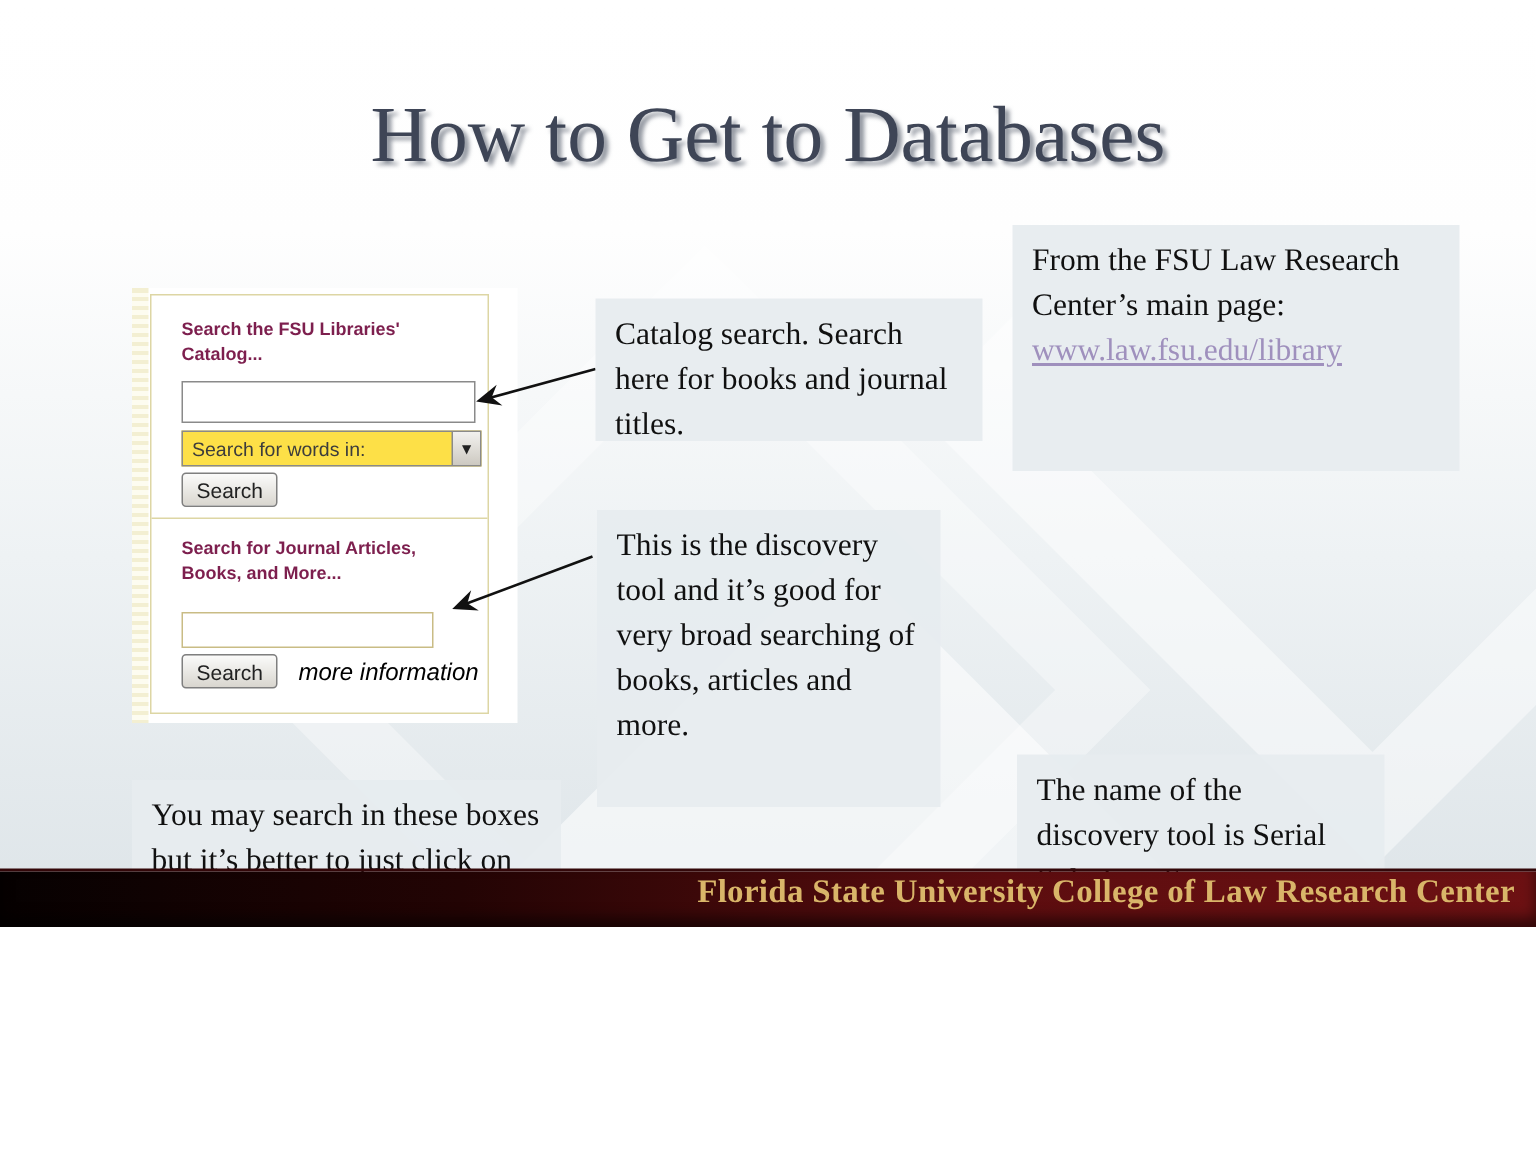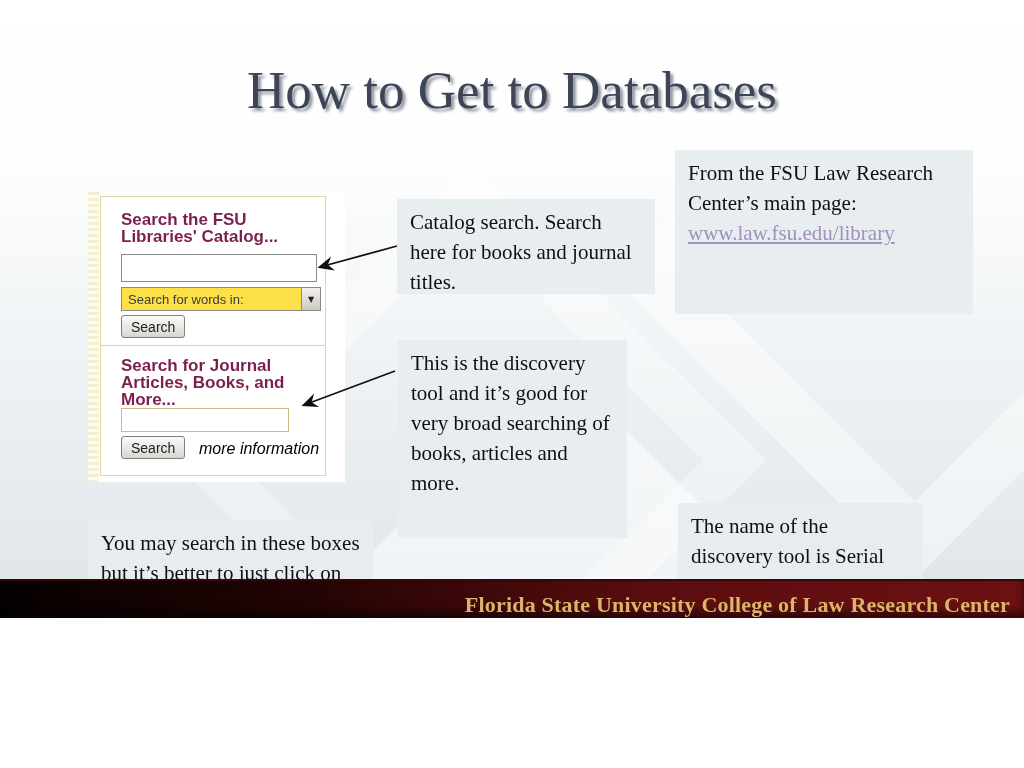--- a/index.html
+++ b/index.html
@@ -37,21 +37,21 @@
     position:absolute; left:0; top:0; width:11px; height:100%;
     background:repeating-linear-gradient(to bottom, #f3efd2 0 3px, #fdfcf0 3px 6px);
   }
   .shot-content {
     position:absolute; left:12px; top:4px; width:226px; height:280px;
     border:1px solid #ddd6a4; background:#fff;
   }
   .shot-divider { position:absolute; left:0; width:100%; border-top:1px solid #ddd6a4; }
   .shot-heading {
     font-family:"Liberation Sans", sans-serif; font-weight:bold;
-    font-size:17px; line-height:17px; color:#7d1f4e;
+    font-size:12px; line-height:17px; color:#7d1f4e;
   }
   .h1pos { position:absolute; left:20px; top:14px; width:190px; }
   .h2pos { position:absolute; left:20px; top:160px; width:180px; }
   .cat-input {
     position:absolute; left:20px; top:57px; width:196px; height:28px;
     border:1px solid #8a8a8a; background:#fff; font-size:13px; padding:0 4px;
   }
   .scope-select {
     position:absolute; left:20px; top:90px; width:200px; height:24px;
     border:1px solid #8a8a8a; background:#fde047; display:flex; align-items:center;
@@ -100,21 +100,21 @@
   
   .arrows { position:absolute; z-index:2; left:0; top:0; width:1024px; height:768px;
             pointer-events:none; }
 
   
   .footer {
     position:absolute; z-index:4; left:0; bottom:0; width:1024px; height:39px;
     background:linear-gradient(to right, #060101 0%, #230404 30%, #5c0d0f 65%, #6d1113 100%);
     border-top:2px solid #330709;
     box-shadow:inset 0 -6px 9px rgba(0,0,0,0.55);
-    display:flex; align-items:flex-end; justify-content:flex-end;
+    display:flex; align-items:flex-start; justify-content:flex-end;
   }
   .footer-text {
     font-family:"Liberation Serif", serif; font-weight:bold; font-size:22px;
     color:#d9b569; padding-right:14px; letter-spacing:0.2px;
   }
 </style>
 </head>
 <body>
 
 <div class="slide">

